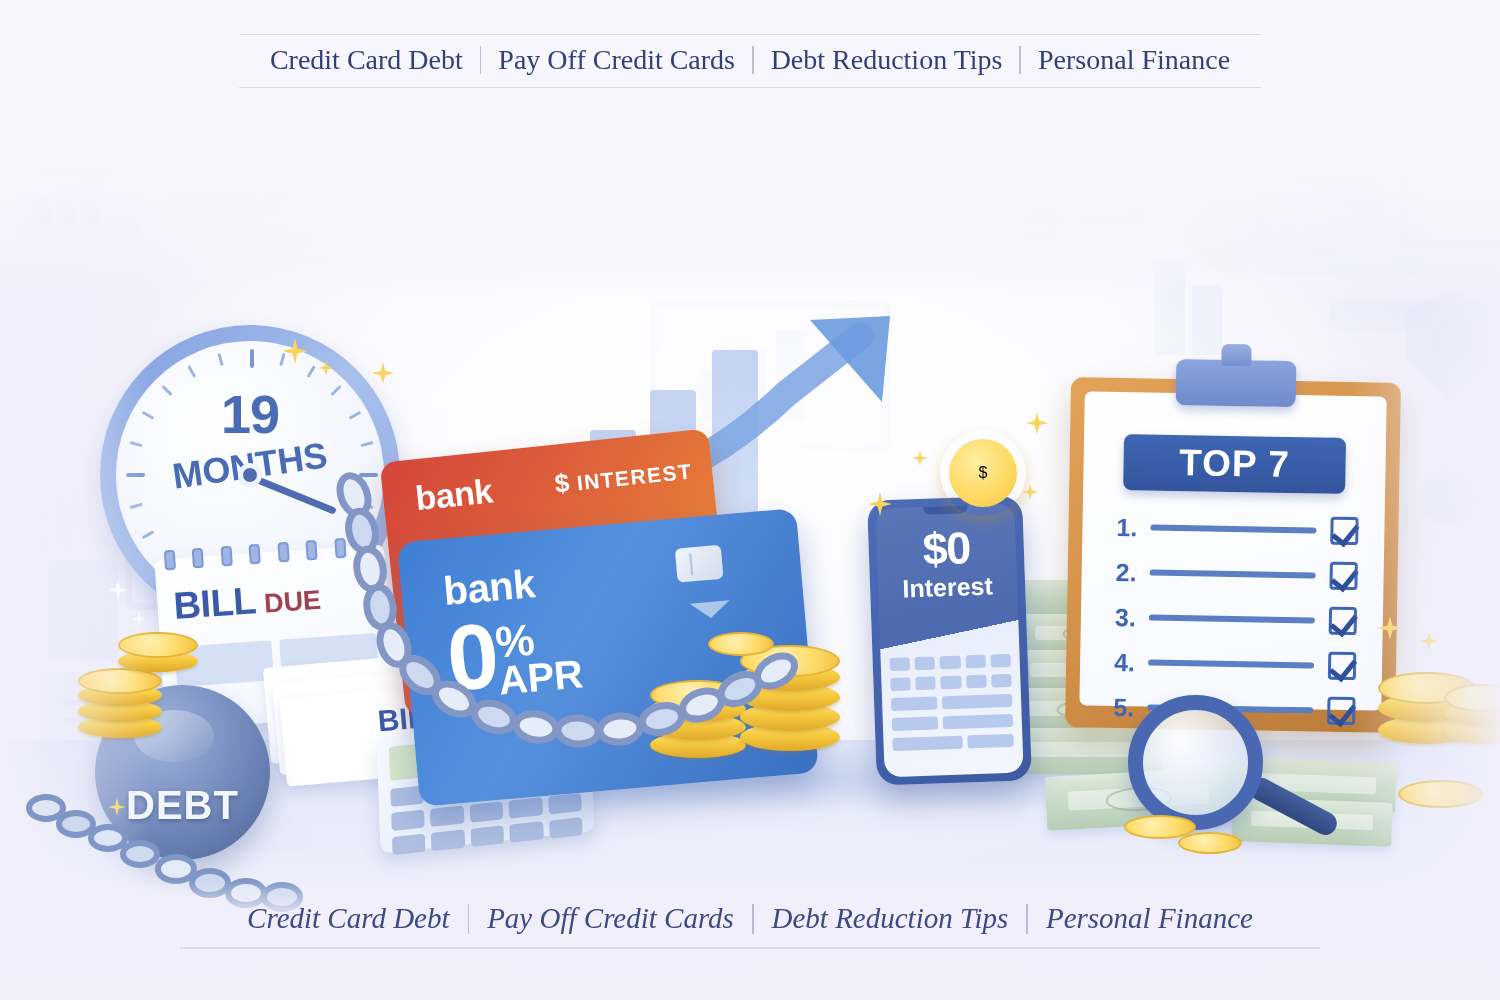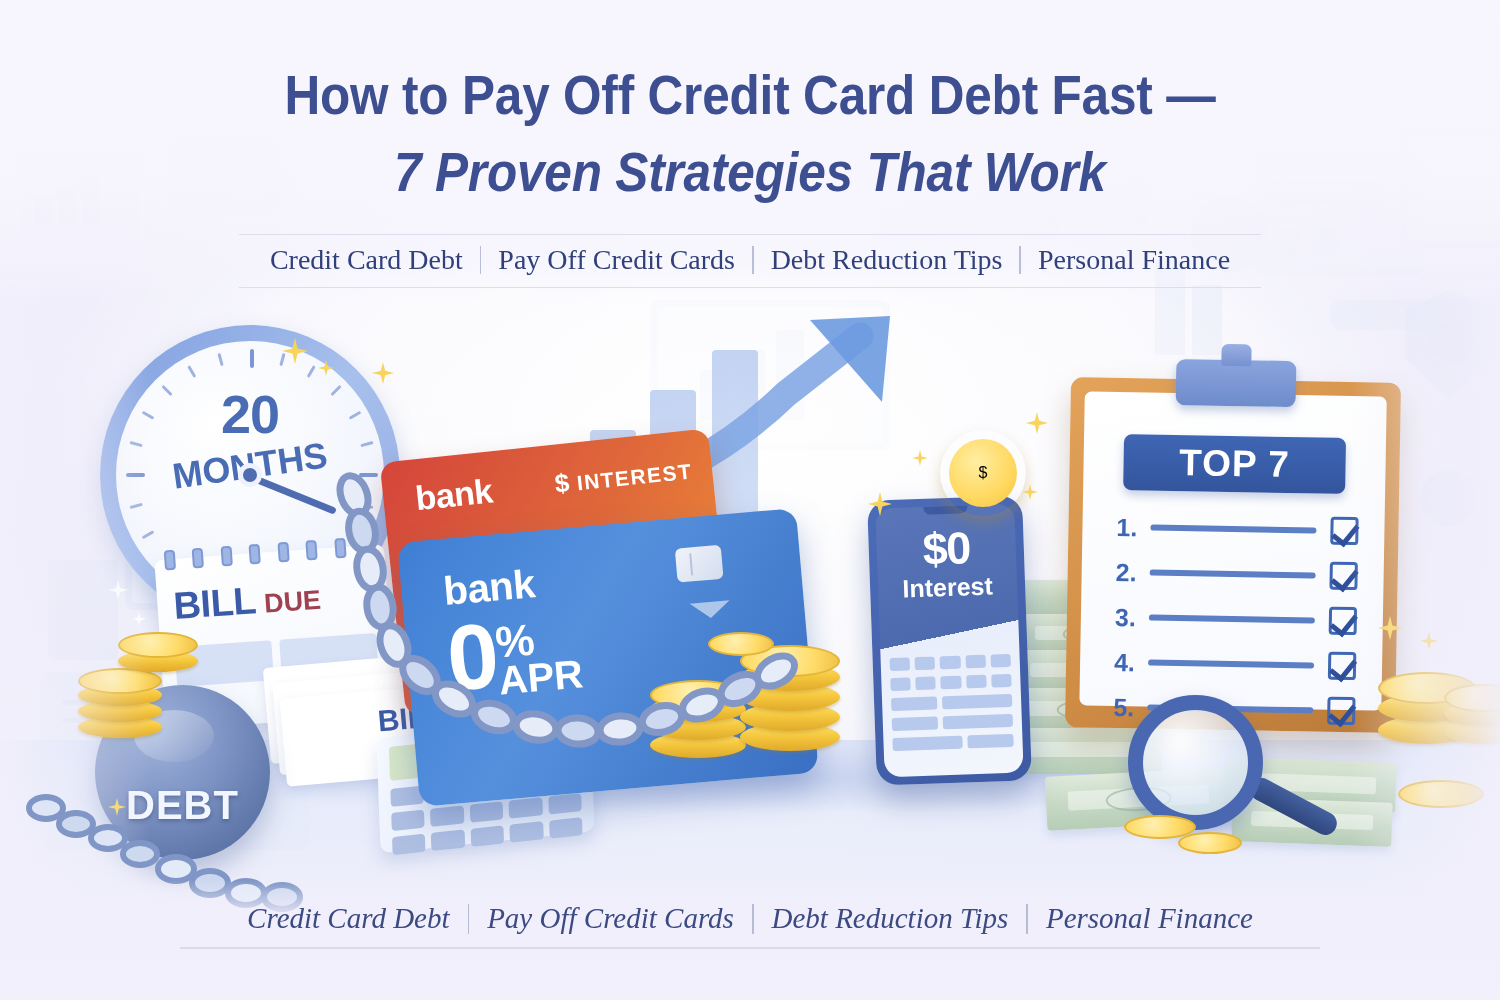--- a/index.html
+++ b/index.html
@@ -365,21 +365,21 @@
         <div class="tick" style="transform:rotate(225deg);"></div>
         <div class="tick" style="transform:rotate(240deg);"></div>
         <div class="tick" style="transform:rotate(255deg);"></div>
         <div class="tick major" style="transform:rotate(270deg);"></div>
         <div class="tick" style="transform:rotate(285deg);"></div>
         <div class="tick" style="transform:rotate(300deg);"></div>
         <div class="tick" style="transform:rotate(315deg);"></div>
         <div class="tick" style="transform:rotate(330deg);"></div>
         <div class="tick" style="transform:rotate(345deg);"></div>
         <div class="clock-text">
-          <div class="clock-18">20</div>
+          <div class="clock-18">19</div>
           <div class="clock-months">MONTHS</div>
         </div>
         <div class="clock-hand"></div>
         <div class="clock-pin"></div>
       </div>
     </div>
 
     <div class="calendar">
       <div class="cal-body"></div>
       <div class="cal-rings">
@@ -670,24 +670,20 @@
     <div class="spark white" style="left:108px;top:300px;width:20px;height:20px;"></div>
     <div class="spark white" style="left:132px;top:332px;width:14px;height:14px;"></div>
     <div class="spark" style="left:108px;top:518px;width:18px;height:18px;"></div>
 
     <div class="scene-fade-l"></div>
     <div class="scene-fade-r"></div>
   </div>
 
   <div class="header">
     <div class="header-bg"></div>
-    <div class="title-wrap">
-      <div class="title-l1">How to Pay Off Credit Card Debt Fast —</div>
-      <div class="title-l2">7 Proven Strategies That Work</div>
-    </div>
     <div class="tagline-bar">
       <span class="tagline-item">Credit Card Debt</span>
       <span class="tagline-sep"></span>
       <span class="tagline-item">Pay Off Credit Cards</span>
       <span class="tagline-sep"></span>
       <span class="tagline-item">Debt Reduction Tips</span>
       <span class="tagline-sep"></span>
       <span class="tagline-item">Personal Finance</span>
     </div>
   </div>

